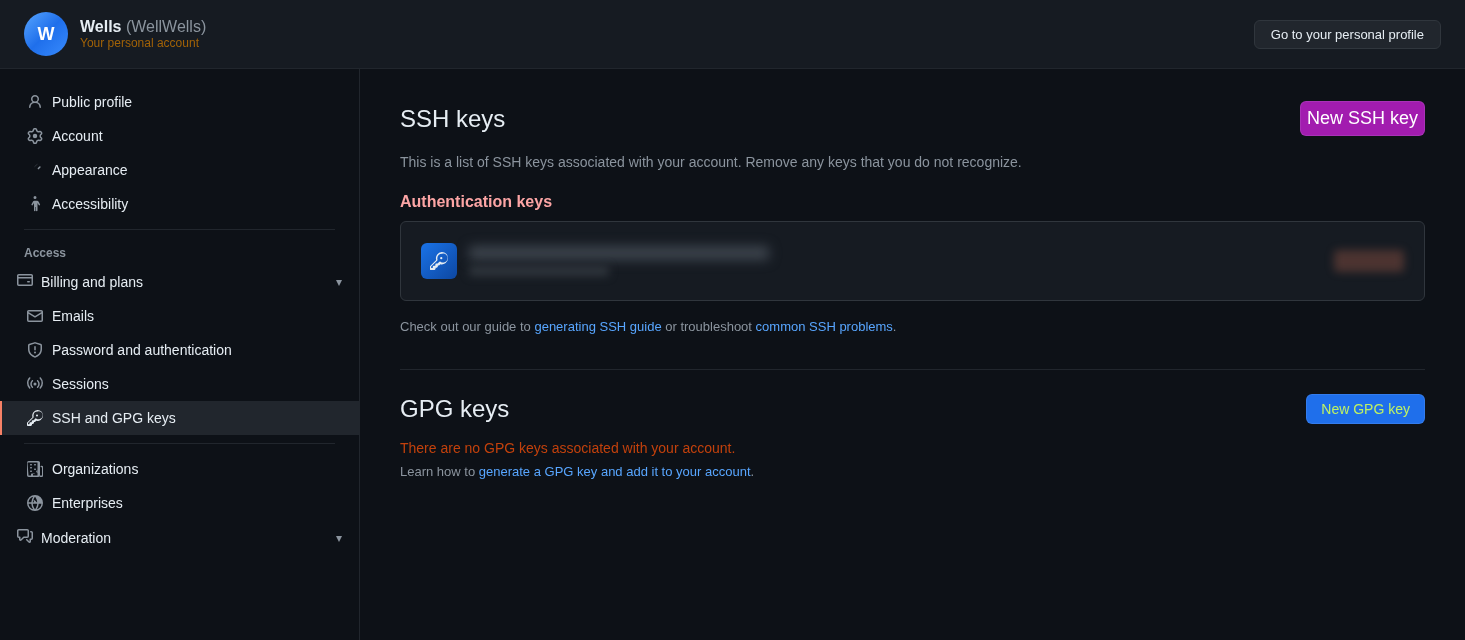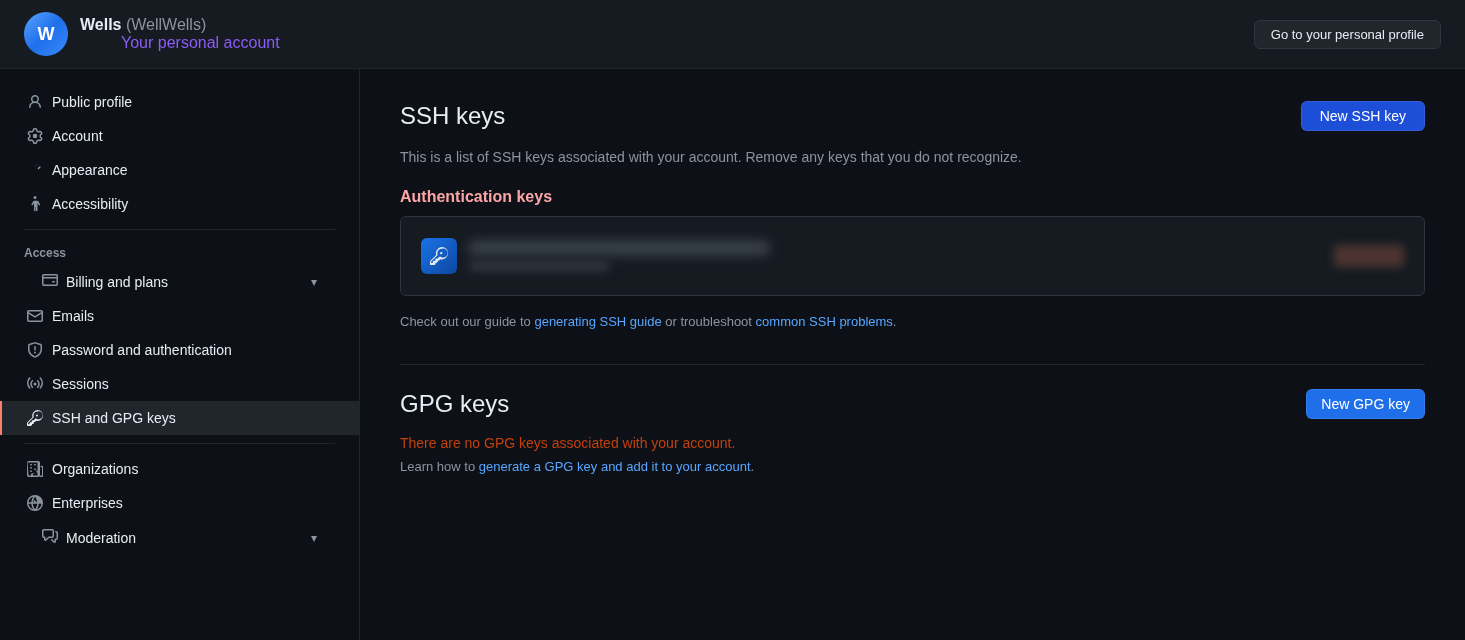--- a/index.html
+++ b/index.html
@@ -43,23 +43,22 @@
     .user-info .username {
       font-size: 16px;
       font-weight: 600;
       color: #e6edf3;
     }
     .user-info .username .display-name {
       color: #8b949e;
       font-weight: 400;
     }
     .user-info .subtitle {
-      font-size: 16px;
-      color: #8b5cf6;
-      margin-left: 41px;
+      font-size: 12px;
+      color: #a16207;
     }
     .btn-personal-profile {
       background: #21262d;
       color: #e6edf3;
       border: 1px solid #30363d;
       padding: 6px 16px;
       border-radius: 6px;
       cursor: pointer;
       font-size: 13px;
     }
@@ -116,21 +115,21 @@
       font-size: 12px;
       color: #8b949e;
       padding: 8px 24px 4px;
       font-weight: 600;
       text-transform: none;
     }
     .sidebar-item-with-chevron {
       display: flex;
       align-items: center;
       justify-content: space-between;
-      padding: 8px 42px;
+      padding: 8px 17px;
       cursor: pointer;
       color: #e6edf3;
     }
     .sidebar-item-with-chevron .left {
       display: flex;
       align-items: center;
       gap: 8px;
     }
     .chevron {
       color: #8b949e;
@@ -150,32 +149,32 @@
       align-items: center;
       justify-content: space-between;
       margin-bottom: 16px;
     }
     .section-title {
       font-size: 24px;
       font-weight: 400;
       color: #e6edf3;
     }
     .btn-new-ssh {
-      background: #1d4ed8;
+      background: #a21caf;
       color: #ffffff;
       border: 1px solid rgba(240,246,252,0.1);
-      padding: 6px 18px;
+      padding: 6px 6px;
       border-radius: 6px;
       cursor: pointer;
-      font-size: 14px;
+      font-size: 18px;
       font-weight: 500;
     }
     .btn-new-gpg {
       background: #1f6feb;
-      color: #ffffff;
+      color: #bef264;
       border: 1px solid rgba(240,246,252,0.1);
       padding: 6px 14px;
       border-radius: 6px;
       cursor: pointer;
       font-size: 14px;
       font-weight: 500;
     }
 
     .description-text {
       color: #8b949e;

